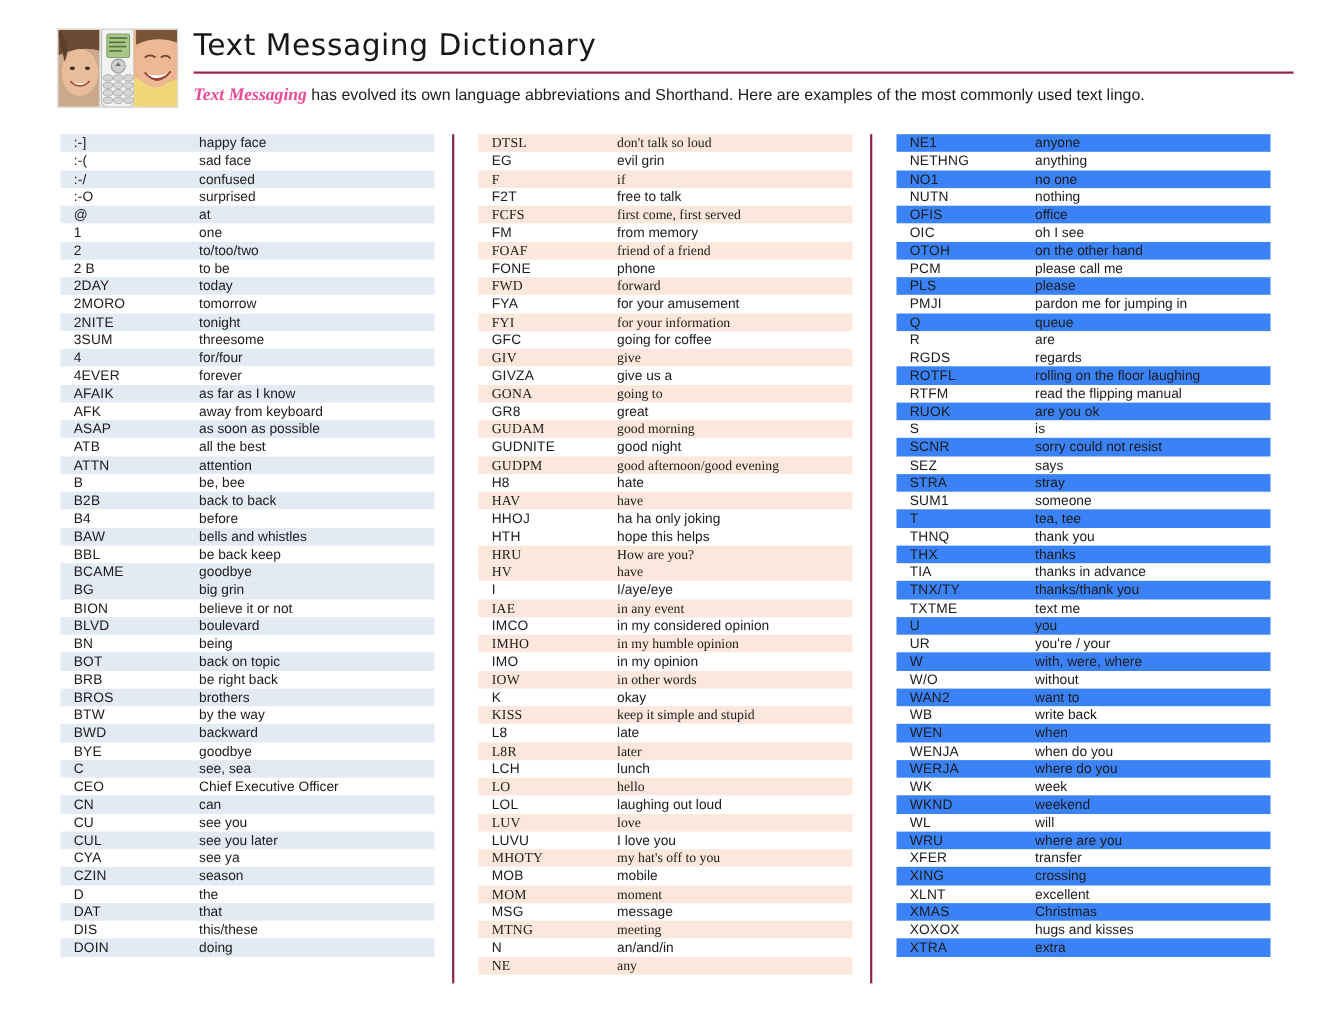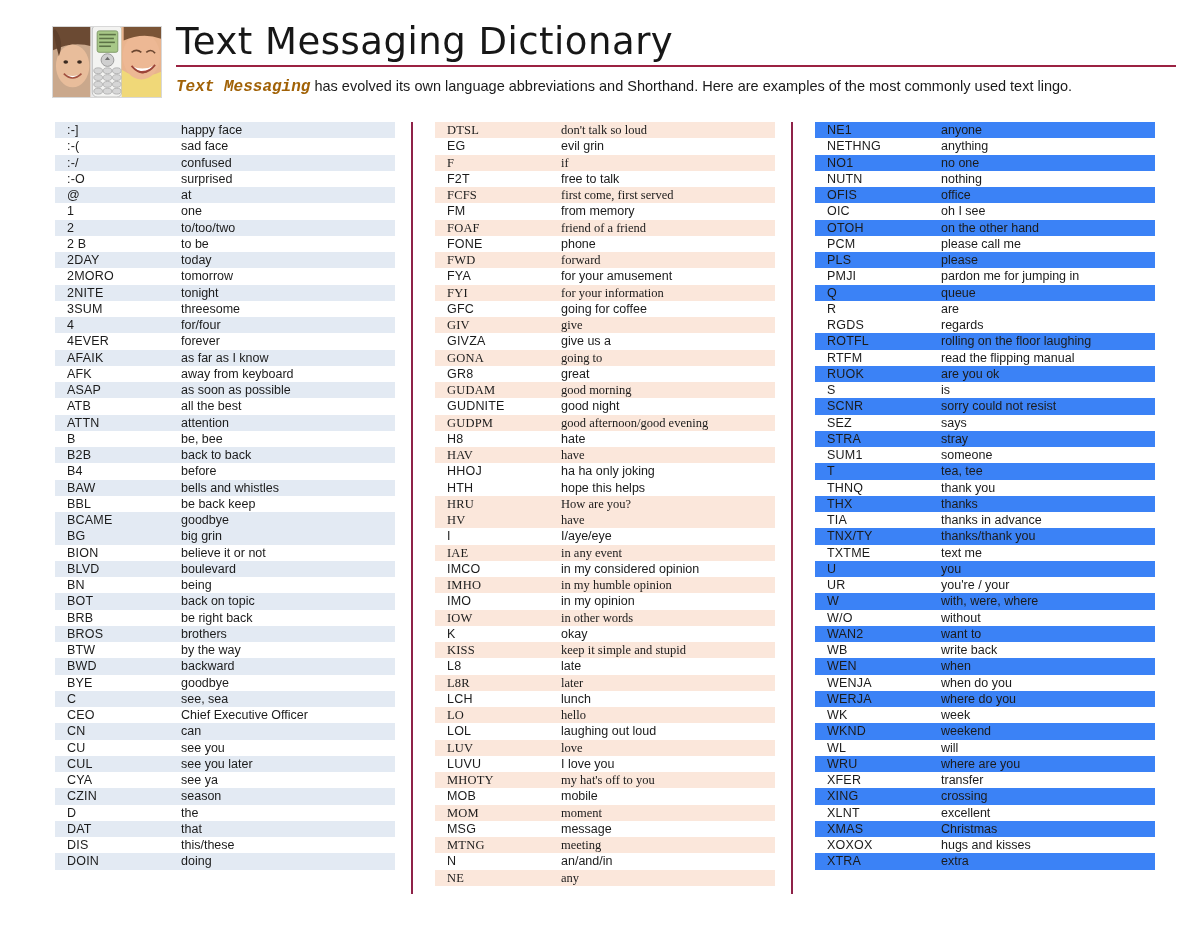--- a/index.html
+++ b/index.html
@@ -39,21 +39,21 @@
   }
   #logo-photo svg { display: block; width: 100%; height: 100%; }
 
   #header-text {
     position: absolute;
     left: 176px;
     top: 22px;
     width: 1000px;
   }
   #page-title {
-    font-size: 37px;
+    font-size: 27px;
     font-weight: 400;
     letter-spacing: 0.5px;
     color: #171717;
     line-height: 40px;
     margin: 0;
     font-family: "DejaVu Sans", "Liberation Sans", sans-serif;
   }
   #title-rule {
     height: 2px;
     background: #9b2242;
@@ -61,24 +61,24 @@
     width: 1000px;
   }
   #subtitle {
     margin-top: 10px;
     font-size: 14.5px;
     line-height: 19px;
     color: #1b1b1b;
     white-space: nowrap;
   }
   #subtitle .emph {
-    font-family: Liberation Mono, monospace;
+    font-family: Liberation Serif, serif;
     font-style: italic;
     font-weight: 700;
-    color: #a16207;
+    color: #ec4899;
     font-size: 16px;
   }
 
   
   #columns {
     position: absolute;
     left: 0;
     top: 122px;
     width: 1200px;
     height: 780px;

